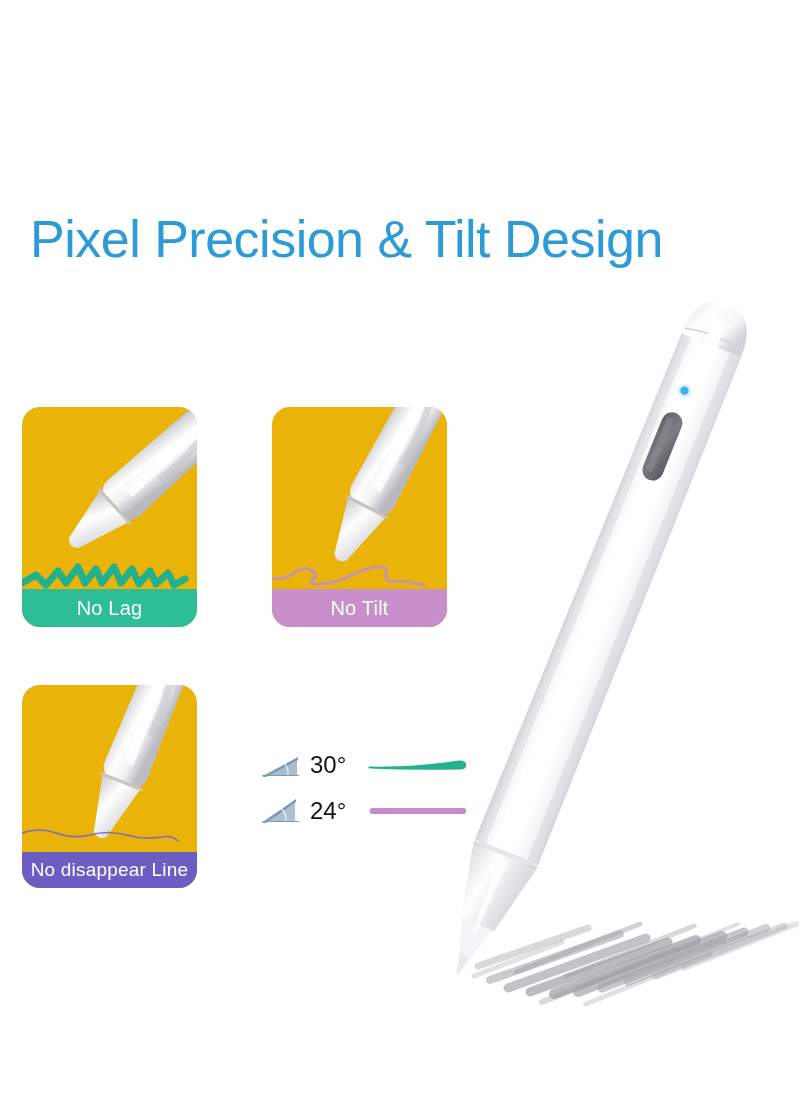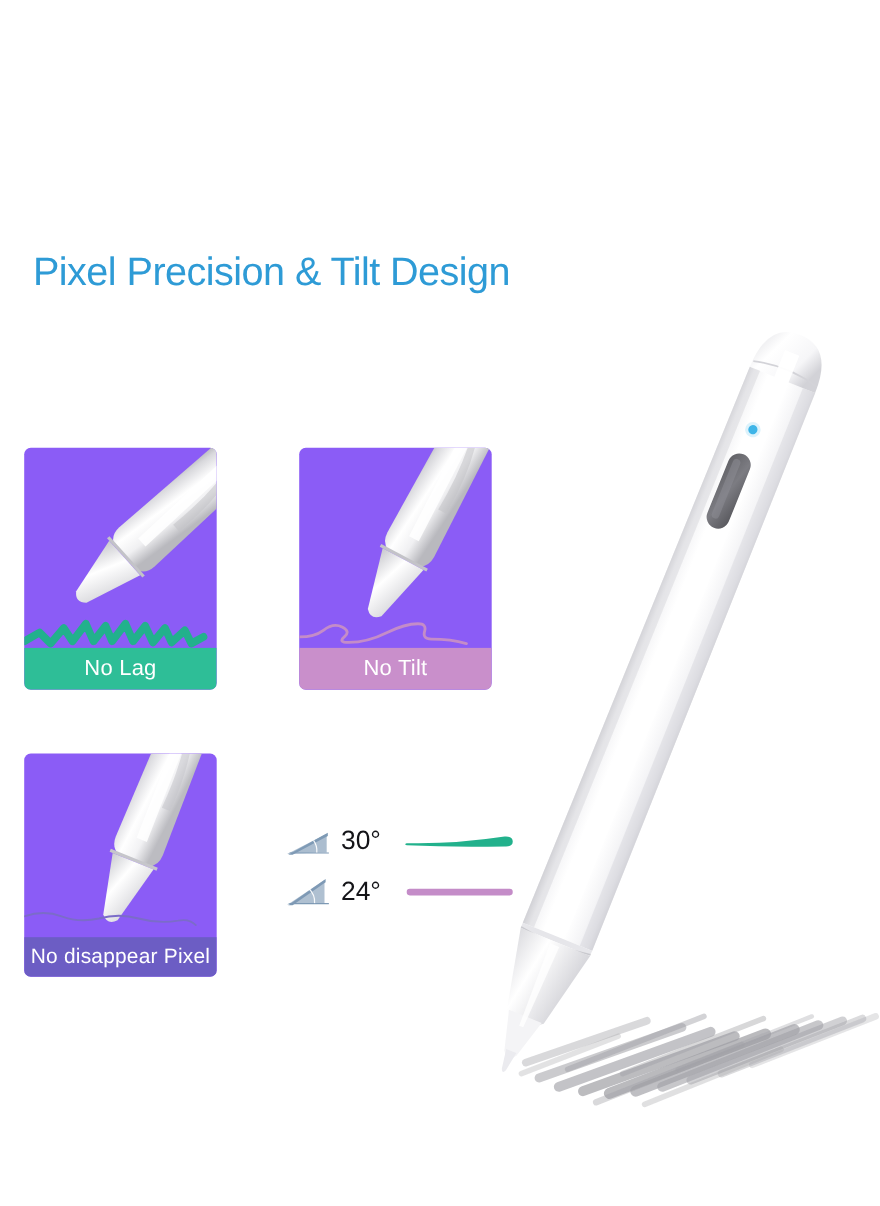--- a/index.html
+++ b/index.html
@@ -16,36 +16,36 @@
     width: 800px;
     height: 1096px;
     overflow: hidden;
     background: #ffffff;
   }
 
   
   .headline {
     position: absolute;
     left: 30px;
-    top: 228px;
-    font-size: 36px;
+    top: 212px;
+    font-size: 52px;
     line-height: 1.05;
     font-weight: 400;
     letter-spacing: -0.5px;
     color: #2E9BD6;
     white-space: nowrap;
   }
 
   
   .card {
     position: absolute;
     width: 175px;
     height: 220px;
-    border-radius: 6px;
-    background: #8b5cf6;
+    border-radius: 18px;
+    background: #eab308;
     overflow: hidden;
   }
   .card.card-1 { left: 22px;  top: 407px; }
   .card.card-2 { left: 272px; top: 407px; }
   .card.card-3 { left: 22px;  top: 685px; height: 203px; }
 
   .card-art {
     position: absolute;
     inset: 0;
     overflow: hidden;
@@ -225,21 +225,21 @@
           <rect x="75" y="94" width="46" height="3" fill="#c6c6cb"></rect>
           <path d="M78 97 L118 97 L105 152 Q98 160 91 152 Z" fill="url(#c3tip)"></path>
         </g>
       </svg>
     </div>
     <div class="card-art">
       <svg viewBox="0 0 175 203" xmlns="http://www.w3.org/2000/svg">
         <path d="M0 148 Q18 142 34 148 Q50 154 68 150 Q86 145 104 150 Q122 155 140 152 Q150 150 156 156" fill="none" stroke="#7B6CC8" stroke-width="1.7" stroke-linecap="round"></path>
       </svg>
     </div>
-    <div class="card-banner" style="background:#6C5DC4">No disappear Pixel</div>
+    <div class="card-banner" style="background:#6C5DC4">No disappear Line</div>
   </div>
 
   <div class="tilt">
 
     <div class="tilt-row">
       <div class="tilt-icon">
         <svg viewBox="0 0 46 32" xmlns="http://www.w3.org/2000/svg">
           <path d="M3 27 L41 27 L41 26 L6 26 Z" fill="#7E9AB5"></path>
           <path d="M4 28 L40 8 L40 11 L8 28 Z" fill="#7E9AB5"></path>
           <path d="M4 27 L39 9 L39 26 Z" fill="#7E9AB5" opacity="0.65"></path>

